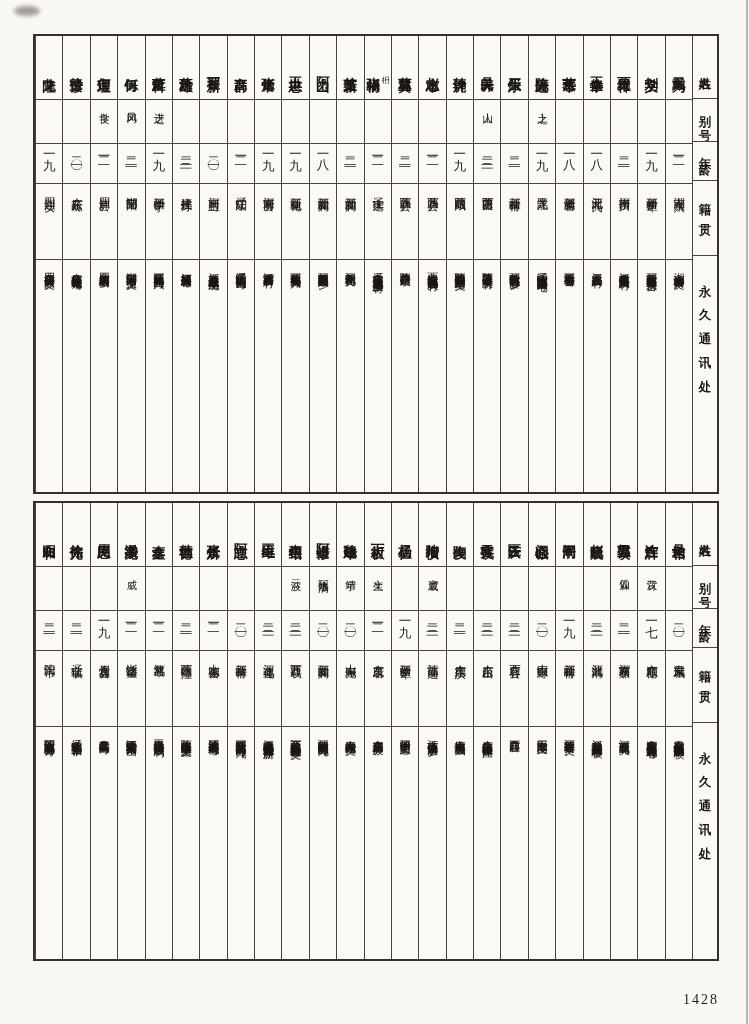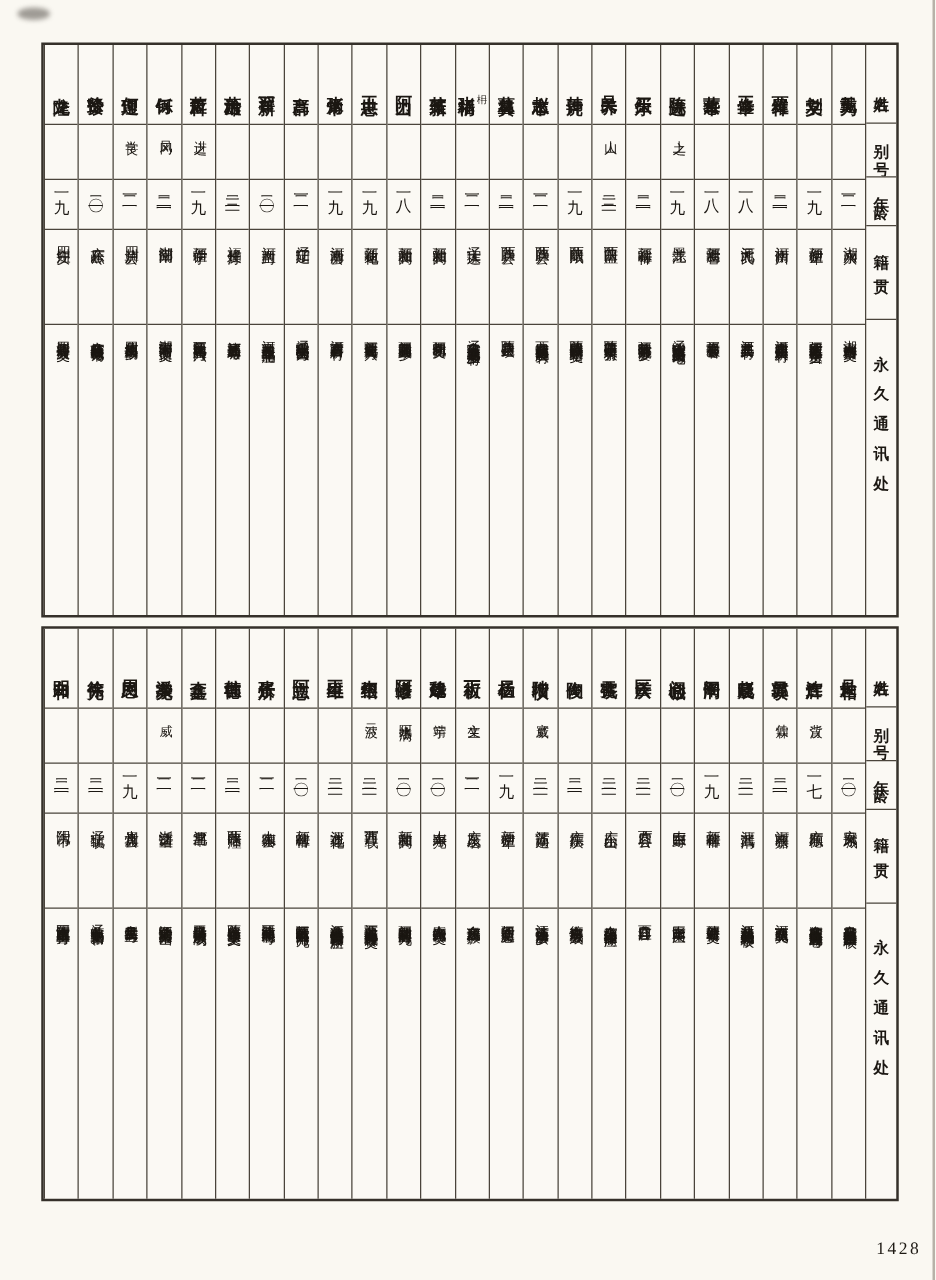--- a/index.html
+++ b/index.html
@@ -74,21 +74,21 @@
     height:226px;
     max-width:100%;
   }
   .hdr{font-size:12.5px;font-weight:700;line-height:14px;}
   .hdr-2{letter-spacing:14px;margin-top:6px;}
   .hdr-age{letter-spacing:6px;margin-top:2px;}
   .hdr-native{letter-spacing:20px;margin-top:8px;}
   .hdr-addr{letter-spacing:24px;margin-top:14px;height:220px;}
   .page-number{
     position:absolute;
-    right:12px;bottom:16px;
+    right:30px;bottom:16px;
     font-size:14px;
     letter-spacing:2px;
     color:#1e1a14;
   }
 </style>
 </head>
 <body>
 
 <div class="sheet">
   <div class="smudge"></div>

